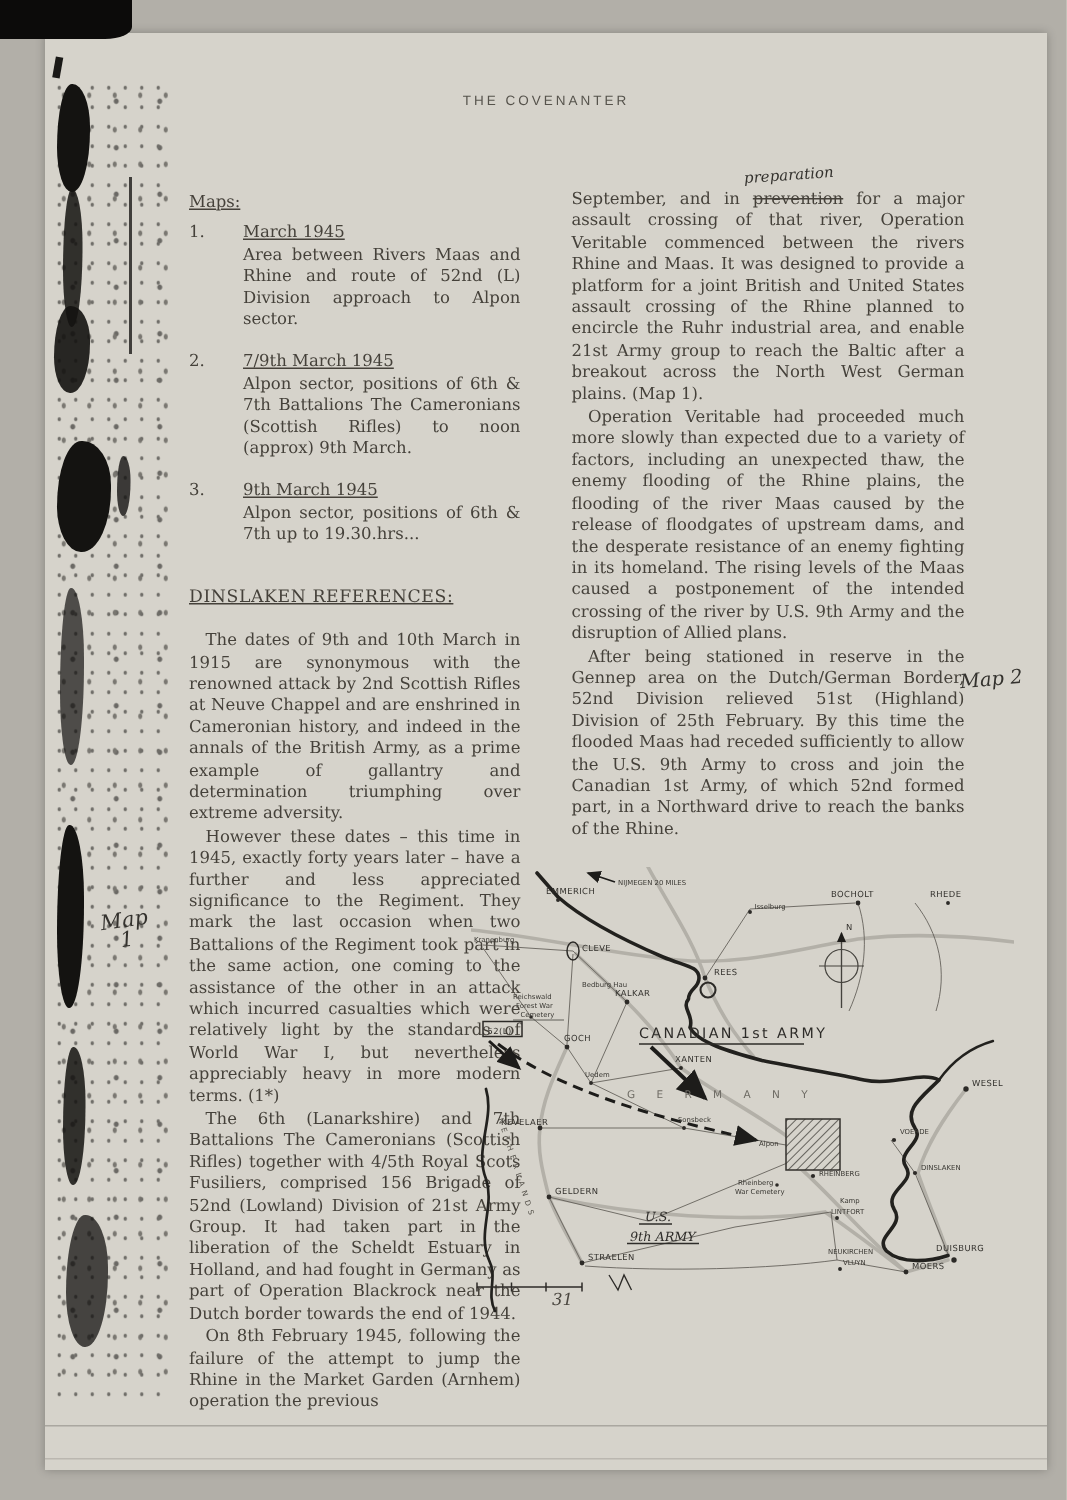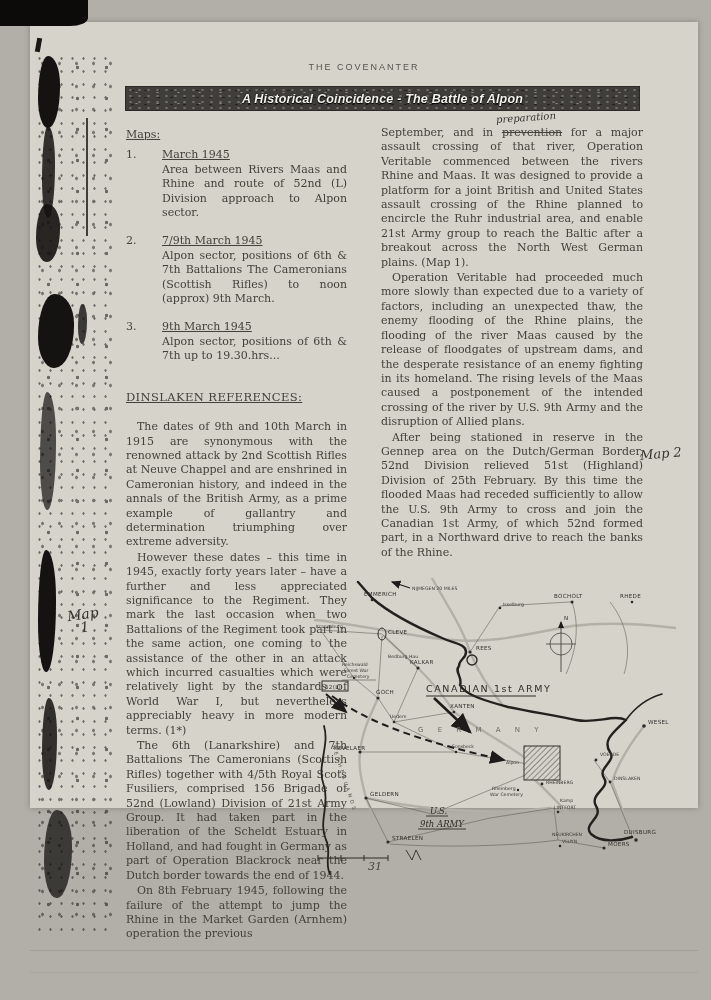--- a/index.html
+++ b/index.html
@@ -3,21 +3,21 @@
 <meta charset="utf-8">
 <style>
   html,body{margin:0;padding:0;}
   body{
     width:711px;height:1000px;position:relative;overflow:hidden;
     background:#b2afa8;
     font-family:"DejaVu Serif", serif;
   }
   
   .paper{
-    position:absolute;left:30px;top:22px;width:668px;height:786px;
+    position:absolute;left:30px;top:22px;width:668px;height:958px;
     background:#d6d3cb;
     box-shadow:0 0 6px rgba(0,0,0,.25);
   }
   
   .corner-bar{
     position:absolute;left:0;top:0;width:88px;height:26px;background:#0c0b0a;
     border-bottom-right-radius:18px 8px;
   }
   .blob{position:absolute;background:#141311;border-radius:46% 54% 55% 45%/60% 40% 58% 42%;}
   .speckles{
@@ -106,23 +106,20 @@
   <div class="blob" style="left:10px;top:370px;width:16px;height:118px;opacity:.7;"></div>
   <div class="blob" style="left:8px;top:528px;width:18px;height:122px;"></div>
   <div class="blob" style="left:12px;top:676px;width:15px;height:92px;opacity:.85;"></div>
   <div class="blob" style="left:14px;top:788px;width:28px;height:88px;opacity:.75;"></div>
   <div class="thinline" style="left:56px;top:96px;width:2px;height:118px;opacity:.8;"></div>
   <div class="thinline" style="left:6px;top:16px;width:5px;height:14px;transform:rotate(10deg);"></div>
   <div class="scanline" style="top:928px;"></div>
   <div class="scanline" style="top:950px;opacity:.5;"></div>
 
   <div class="publication">THE COVENANTER</div>
-  <div class="banner">
-    <span class="banner-title">A Historical Coincidence - The Battle of Alpon</span>
-  </div>
 
   <div class="col col-left">
     <div class="maps-heading">Maps:</div>
 
     <div class="map-item">
       <div class="map-num">1.</div>
       <div class="map-text">
         <div class="map-date">March 1945</div>
         <div>Area between Rivers Maas and Rhine and route of 52nd (L) Division approach to Alpon sector.</div>
       </div>

